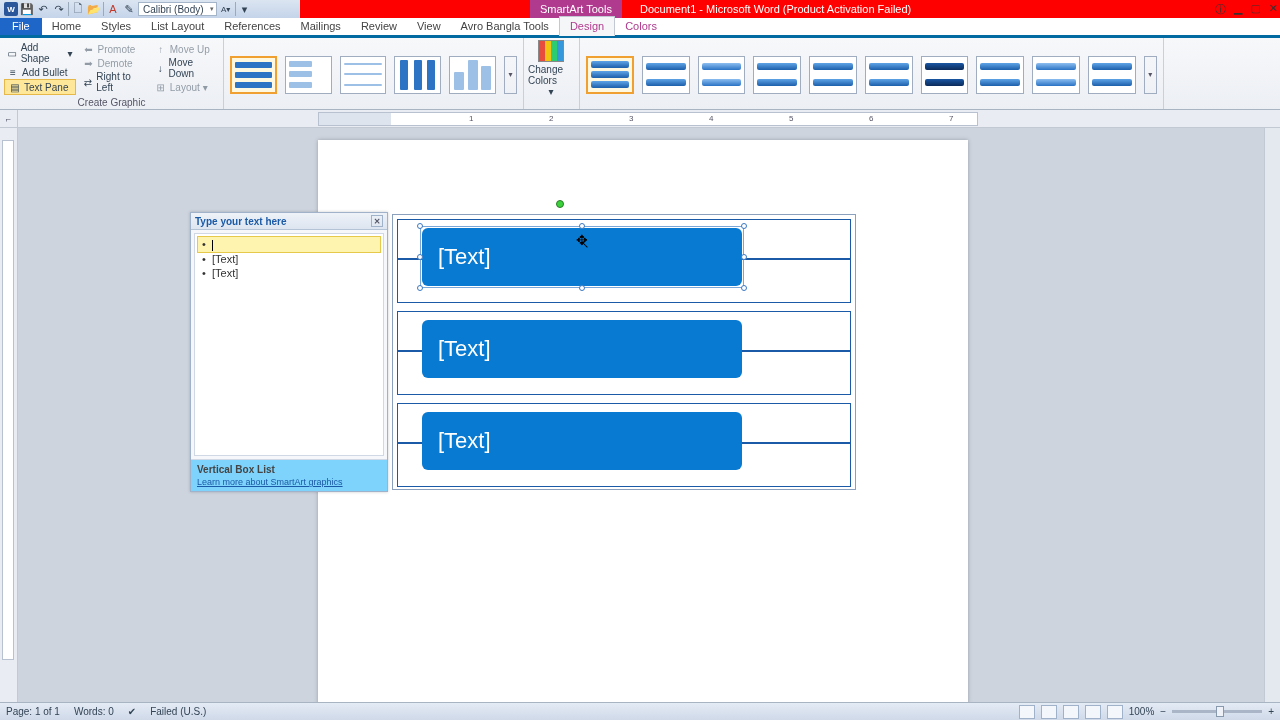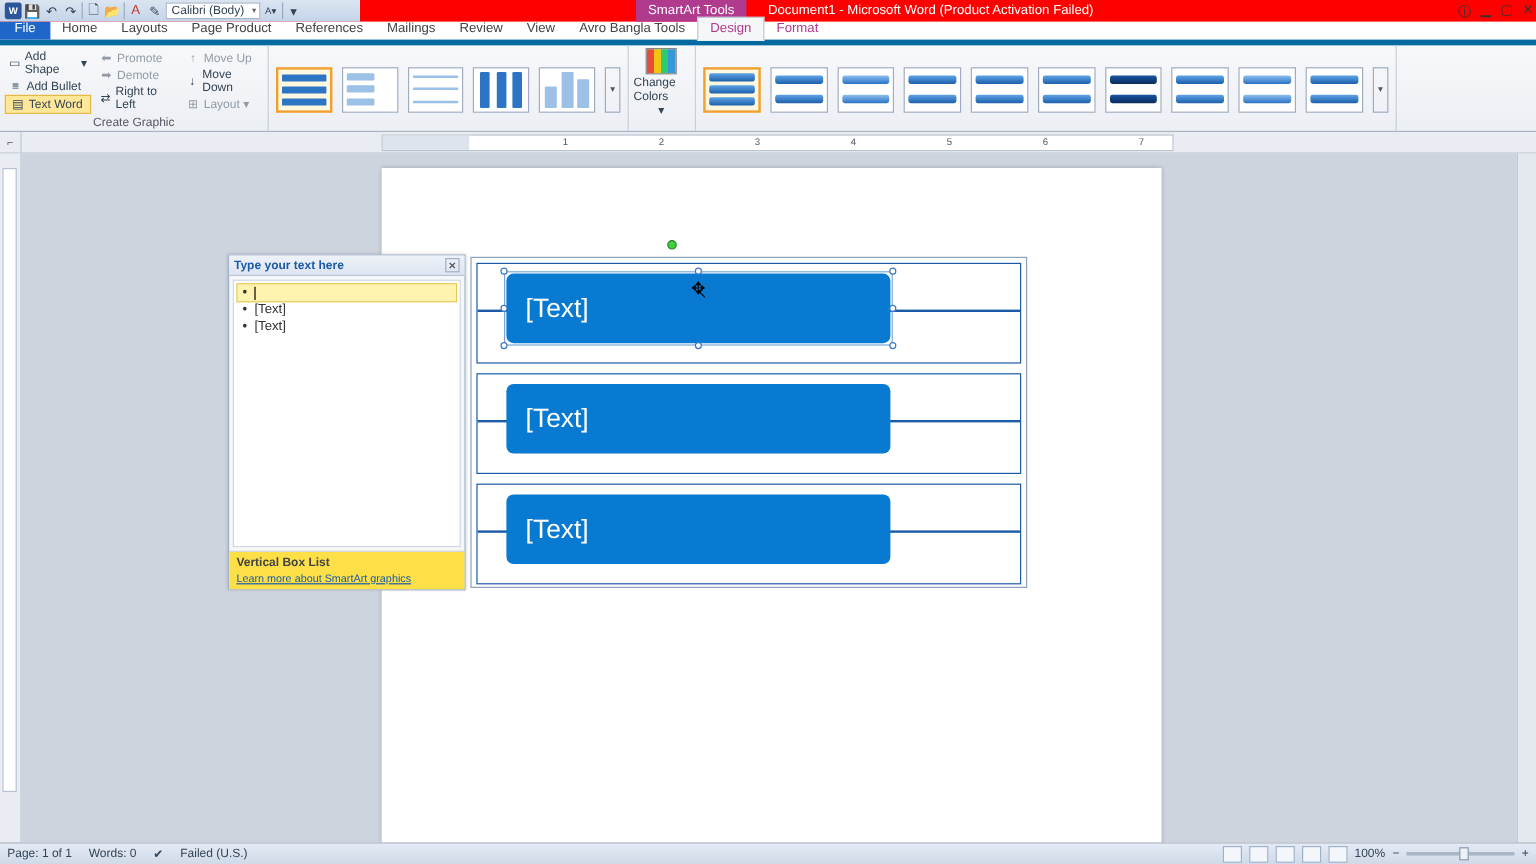--- a/index.html
+++ b/index.html
@@ -11,21 +11,21 @@
 .titlebar .doc-title{position:absolute;left:640px;color:#fff;text-align:right;}
 .titlebar .winbtns{position:absolute;right:2px;display:flex;gap:8px;color:#333;}
 .qat-strip{position:absolute;left:0;top:0;height:18px;width:300px;background:linear-gradient(#dbe5f1,#c5d4ea);display:flex;align-items:center;gap:2px;padding:0 4px;color:#345;}
 .qat-strip .word-ico{width:14px;height:14px;background:#2b579a;border-radius:2px;color:#fff;display:flex;align-items:center;justify-content:center;font-size:8px;font-weight:bold;}
 .qat-strip .ico{width:14px;height:14px;display:flex;align-items:center;justify-content:center;}
 .qat-strip .font-name{background:#fff;border:1px solid #a5b5c9;height:14px;padding:0 12px 0 4px;font-size:10px;display:flex;align-items:center;position:relative;}
 .qat-strip .font-name:after{content:"▾";position:absolute;right:2px;font-size:7px;color:#666;}
 .qat-strip .sep{width:1px;height:14px;background:#9ab;}
 
 
-.tabs{height:20px;background:#fff;border-bottom:5px solid #0369a1;display:flex;align-items:flex-end;padding-left:0;}
+.tabs{height:20px;background:#fff;border-bottom:3px solid #0369a1;display:flex;align-items:flex-end;padding-left:0;}
 .tabs .tab{padding:3px 10px;color:#444;cursor:default;}
 .tabs .file{background:#1e66c7;color:#fff;padding:3px 12px;}
 .tabs .ctx{color:#b03a8e;}
 .tabs .active{background:#f5f6f7;border:1px solid #c2c9d2;border-bottom:1px solid #f5f6f7;color:#b03a8e;position:relative;top:1px;}
 
 
 .ribbon{height:72px;background:linear-gradient(#f7f8fa,#eceff4);border-bottom:1px solid #a9b4c2;display:flex;}
 .rgroup{border-right:1px solid #c9d0da;height:100%;display:flex;flex-direction:column;padding:2px 4px 0 4px;}
 .rgroup .body{flex:1;display:flex;align-items:center;gap:4px;}
 .rgroup .label{text-align:center;font-size:10px;color:#556;padding:1px 0;}
@@ -77,21 +77,21 @@
 
 
 .textpane{position:absolute;left:190px;top:84px;width:198px;height:280px;background:#f5f7fa;border:1px solid #9fb2c9;box-shadow:0 0 3px rgba(0,0,0,.2);display:flex;flex-direction:column;}
 .textpane .tp-head{background:linear-gradient(#eef2f8,#dde5f0);border-bottom:1px solid #b5c3d6;padding:2px 4px;display:flex;justify-content:space-between;align-items:center;color:#1b5aa6;font-weight:bold;font-size:10px;}
 .textpane .tp-head .x{width:12px;height:12px;border:1px solid #9fb2c9;display:flex;align-items:center;justify-content:center;font-size:8px;color:#556;}
 .textpane .tp-body{flex:1;background:#fff;margin:3px;border:1px solid #cfd8e4;padding:3px;}
 .textpane .item{padding:1px 2px 1px 14px;position:relative;font-size:11px;color:#333;}
 .textpane .item:before{content:"•";position:absolute;left:4px;}
 .textpane .item.sel{background:#fff3b0;outline:1px solid #e6c84a;}
 .textpane .item.sel .cursor{display:inline-block;width:1px;height:11px;background:#000;vertical-align:middle;}
-.textpane .tp-info{border-top:1px solid #cfd8e4;padding:4px 6px;font-size:9px;color:#444;background:#fde047;}
+.textpane .tp-info{border-top:1px solid #cfd8e4;padding:4px 6px;font-size:9px;color:#444;background:#7dd3fc;}
 .textpane .tp-info .ti-title{font-weight:bold;font-size:10px;margin-bottom:2px;}
 .textpane .tp-info a{color:#1b5aa6;text-decoration:underline;}
 
 
 .move-cursor{position:absolute;left:576px;top:104px;font-size:14px;color:#000;pointer-events:none;}
 
 
 .status{position:absolute;left:0;right:0;bottom:0;height:18px;background:linear-gradient(#e4ebf5,#cfd9e8);border-top:1px solid #a9b4c2;display:flex;align-items:center;font-size:10px;color:#345;padding:0 6px;gap:14px;}
 .status .right{margin-left:auto;display:flex;align-items:center;gap:6px;}
 .status .zoom-track{width:90px;height:3px;background:#aab6c8;position:relative;}
@@ -126,43 +126,43 @@
     <span>ⓘ</span>
     <span>▁</span>
     <span>▢</span>
     <span>✕</span>
   </div>
 </div>
 
 <div class="tabs">
   <div class="tab file">File</div>
   <div class="tab">Home</div>
-  <div class="tab">Layouts</div>
-  <div class="tab">Page Product</div>
+  <div class="tab">Styles</div>
+  <div class="tab">List Layout</div>
   <div class="tab">References</div>
   <div class="tab">Mailings</div>
   <div class="tab">Review</div>
   <div class="tab">View</div>
   <div class="tab">Avro Bangla Tools</div>
   <div class="tab ctx active">Design</div>
-  <div class="tab ctx">Format</div>
+  <div class="tab ctx">Colors</div>
 </div>
 
 <div class="ribbon">
   <div class="rgroup create-graphic" style="width:224px;">
     <div class="body">
       <div class="col">
         <div class="btn-sm"><span class="ic">▭</span><span>Add Shape</span> ▾</div>
         <div class="btn-sm">
             <span class="ic">≡</span>
             <span>Add Bullet</span>
           </div>
         <div class="btn-sm text-pane-btn">
             <span class="ic">▤</span>
-            <span>Text Word</span>
+            <span>Text Pane</span>
           </div>
       </div>
       <div class="col">
         <div class="btn-sm" style="opacity:.5;">
             <span class="ic">⬅</span>
             <span>Promote</span>
           </div>
         <div class="btn-sm" style="opacity:.5;">
             <span class="ic">➡</span>
             <span>Demote</span>

